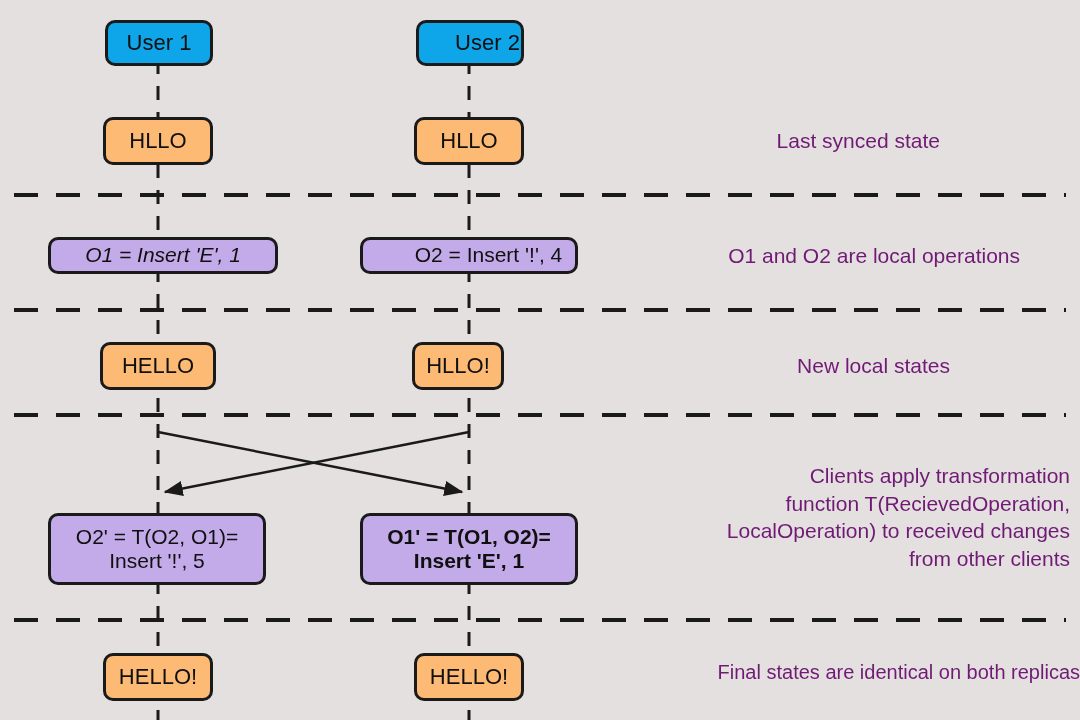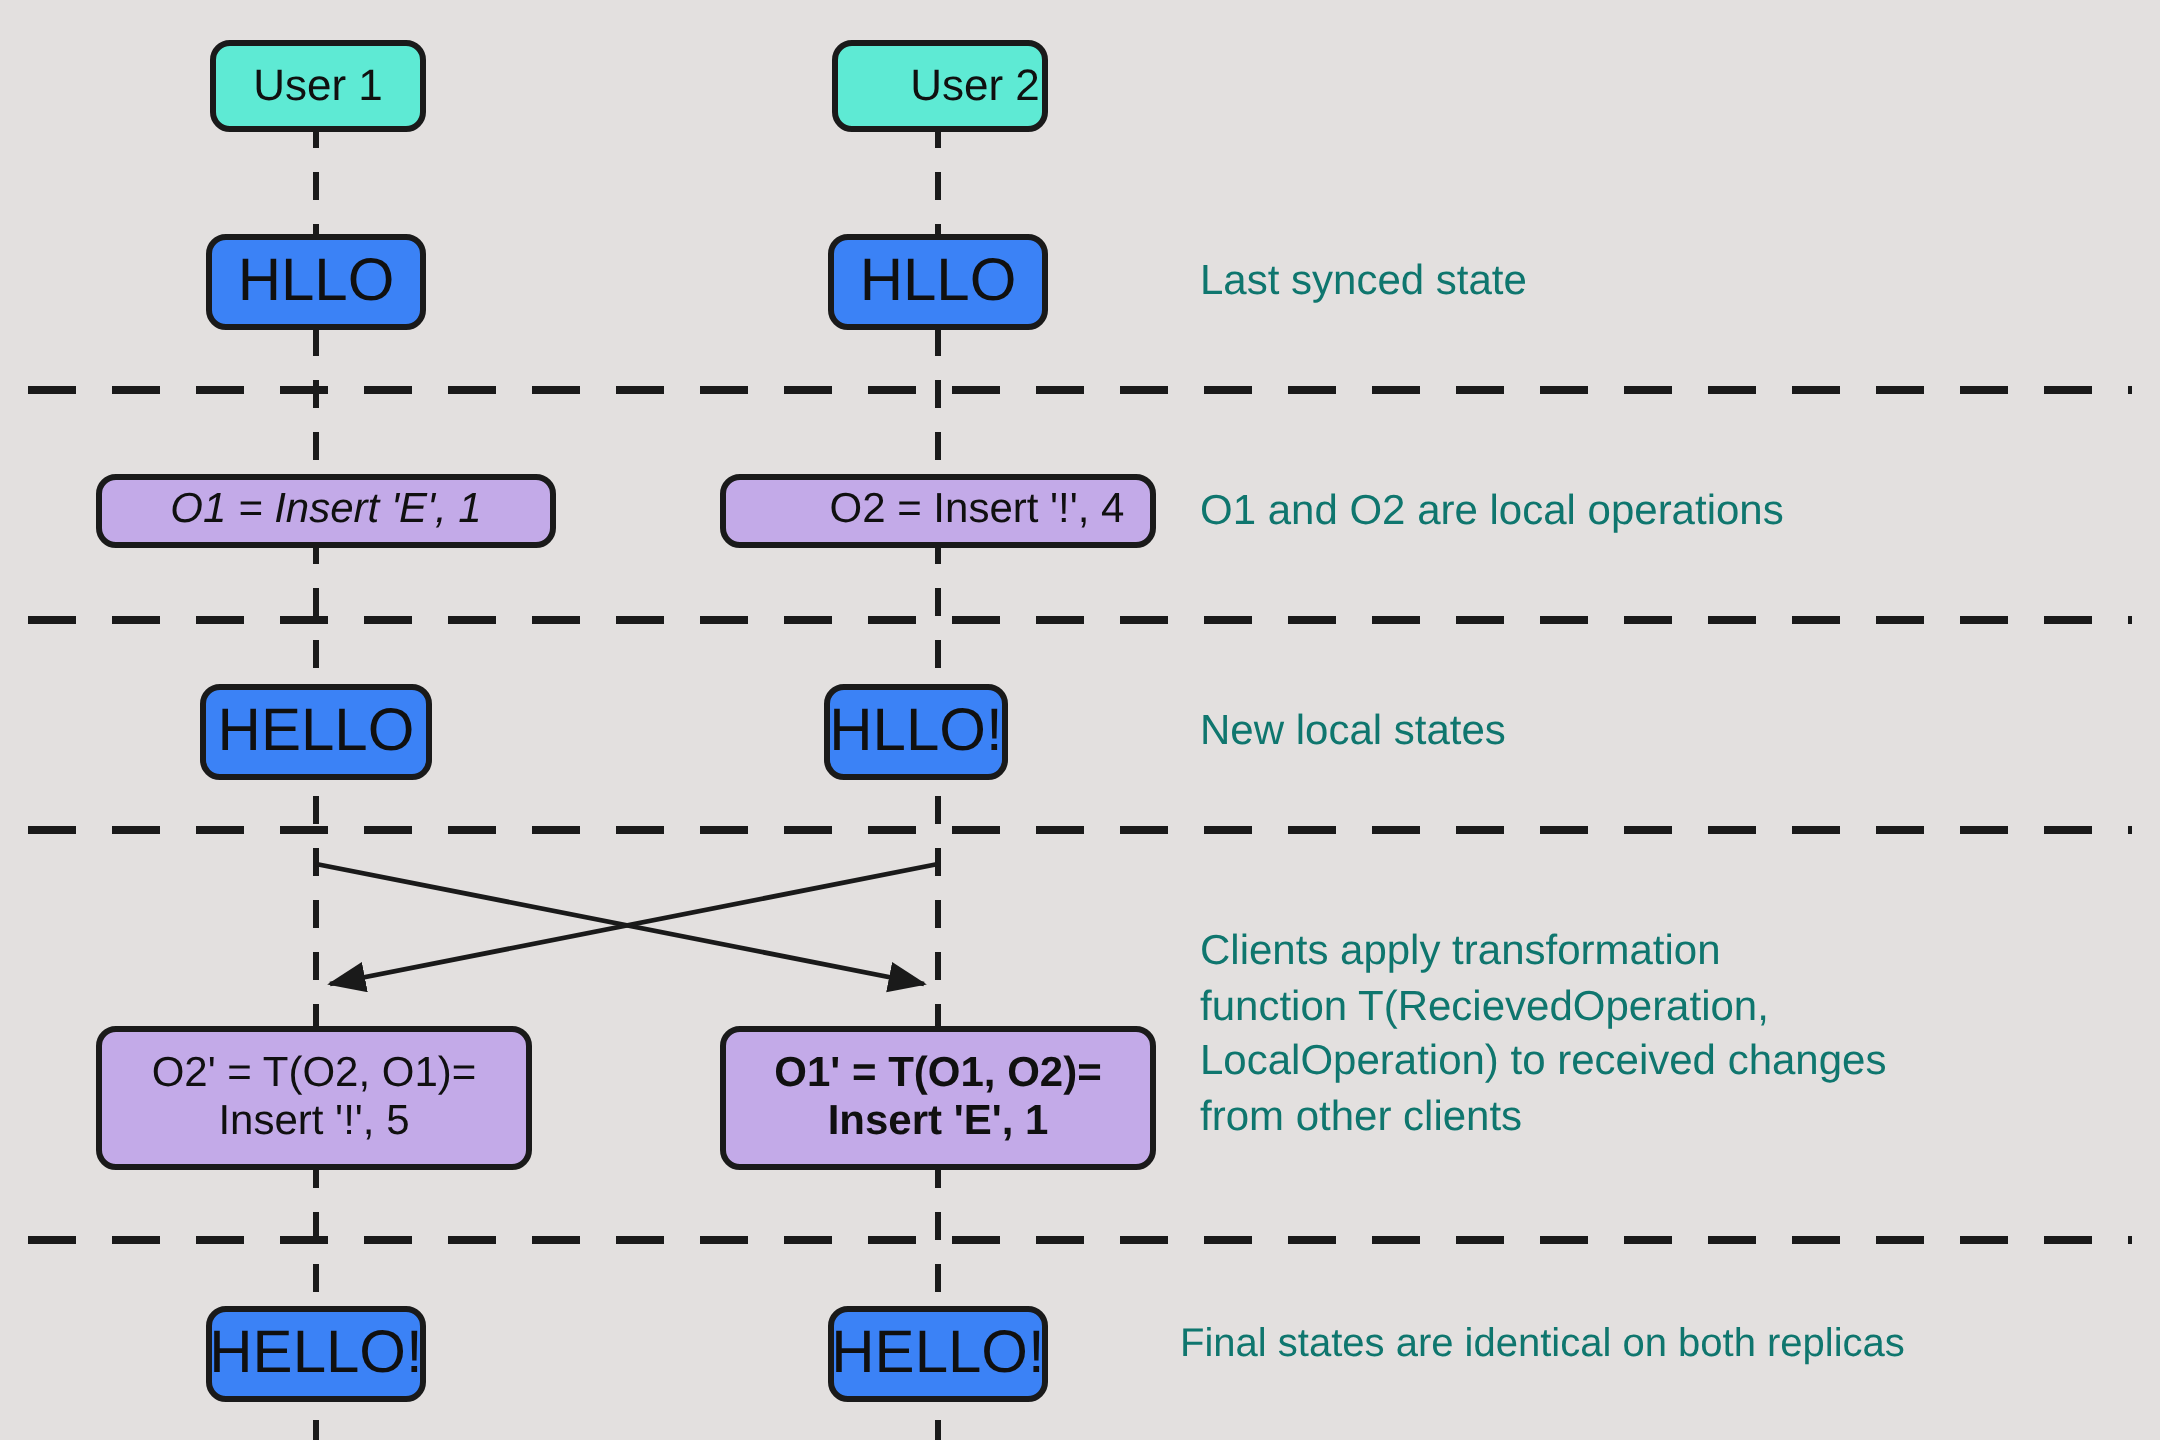--- a/index.html
+++ b/index.html
@@ -32,37 +32,37 @@
     display: flex;
     align-items: center;
     justify-content: center;
     text-align: center;
     color: #101010;
     line-height: 1.15;
     white-space: pre-line;
     z-index: 3;
   }
   .node.user {
-    background: #5eead4;
+    background: #0ea5e9;
     font-size: 22px;
   }
   .node.state {
-    background: #3b82f6;
-    font-size: 30px;
+    background: #fdba74;
+    font-size: 22px;
   }
   .node.op {
     background: #c3aae8;
     font-size: 21px;
   }
   .note {
     position: absolute;
-    color: #0f766e;
+    color: #701a75;
     font-size: 21px;
     line-height: 1.32;
-    text-align: left;
+    text-align: right;
     white-space: pre-line;
     z-index: 3;
   }
 </style>
 </head>
 <body>
 
 <div id="canvas" style="background: rgb(227, 224, 223);">
   <svg id="svg-layer" viewBox="0 0 1080 720">
     <defs>

